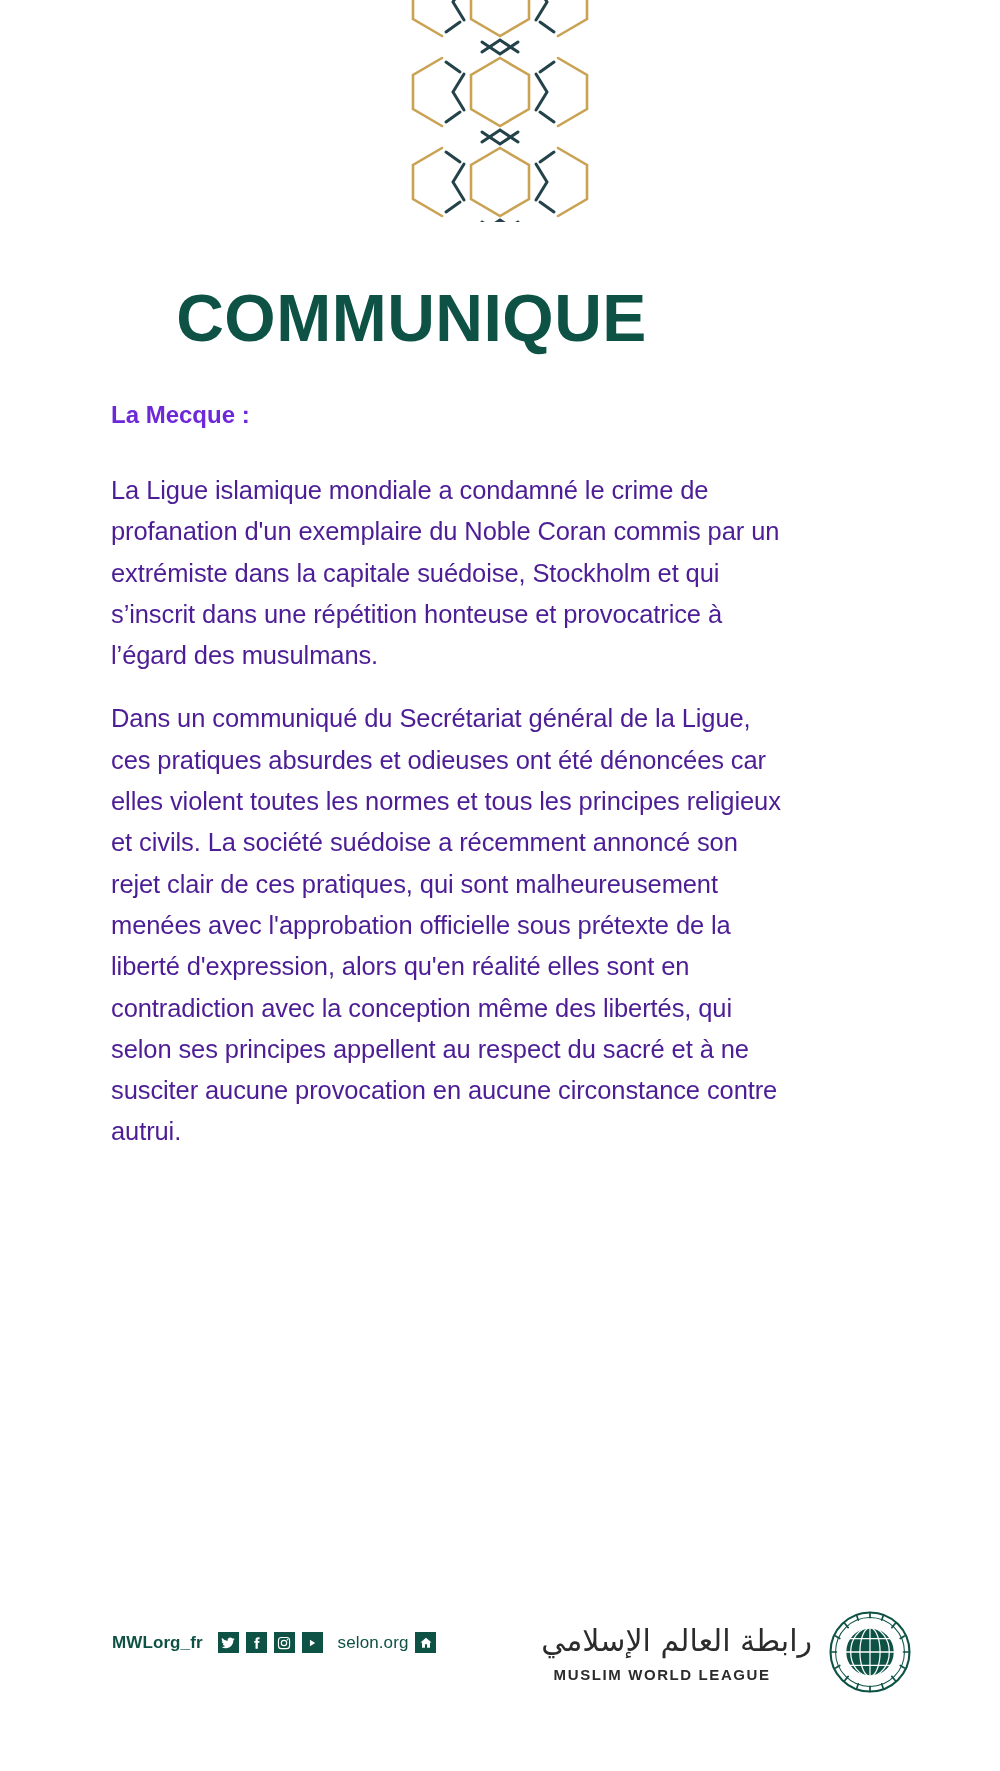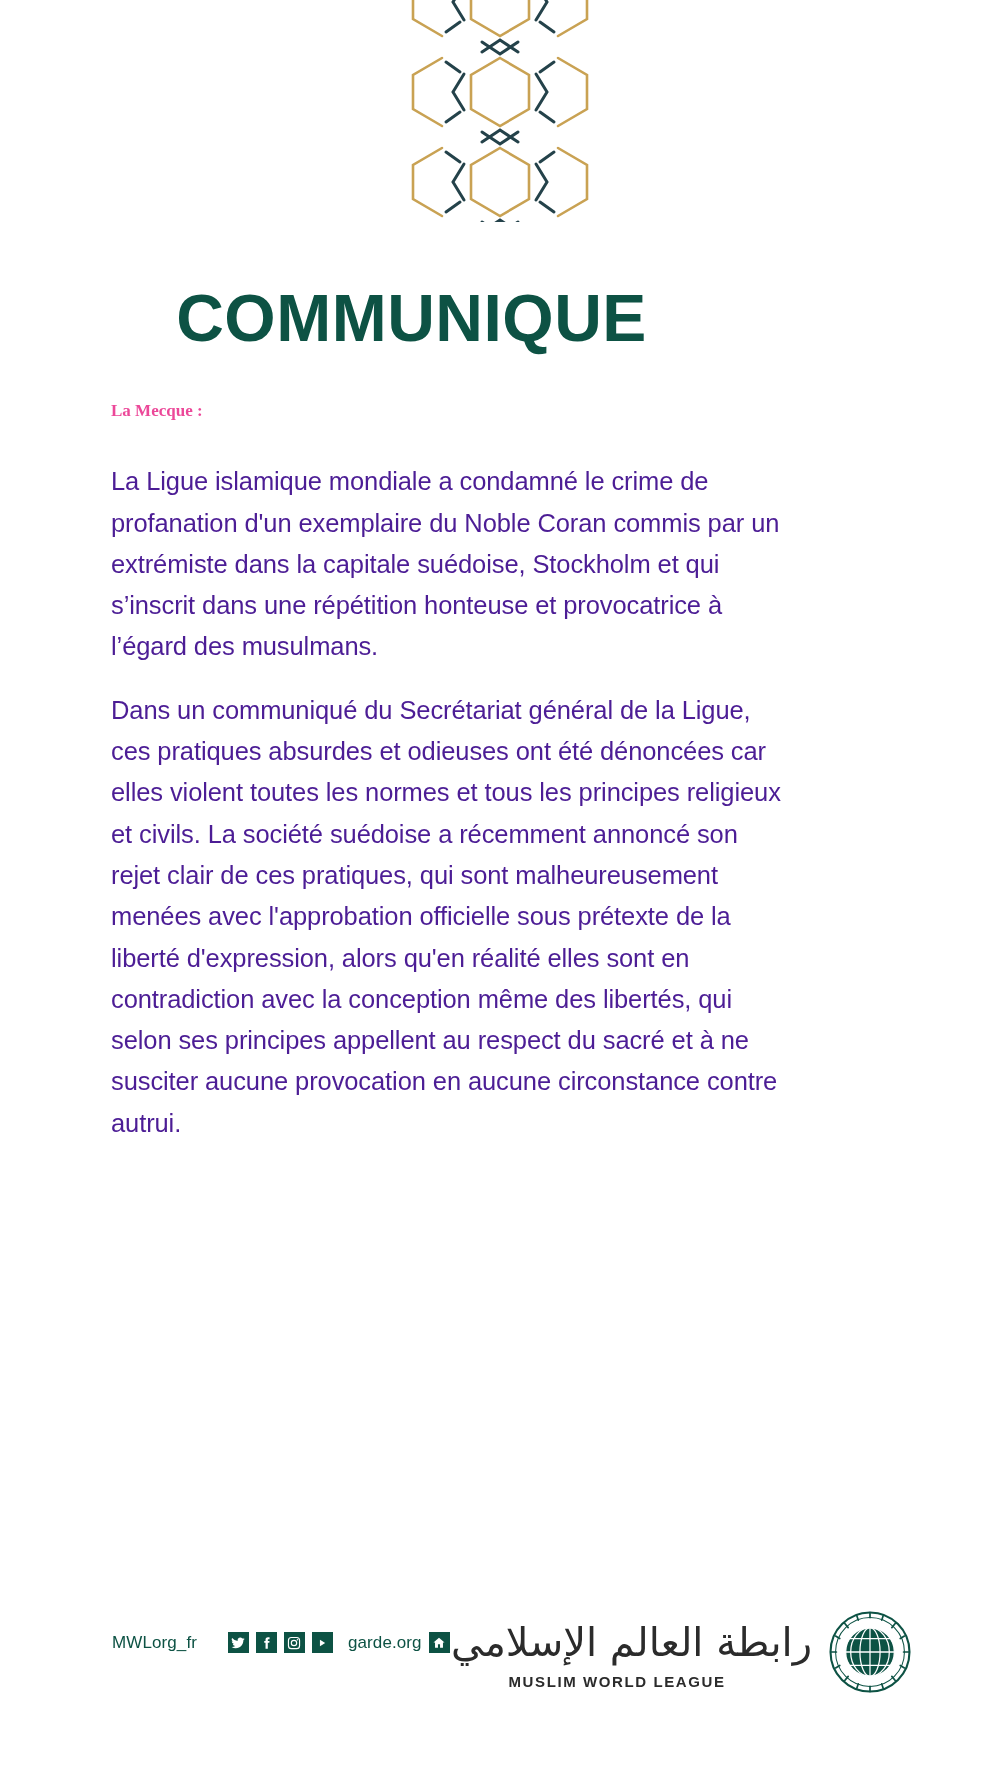--- a/index.html
+++ b/index.html
@@ -47,26 +47,25 @@
   }
 
   
   #article {
     position: absolute;
     top: 400px;
     left: 111px;
     width: 680px;
   }
   .dateline {
-    font-size: 17px;
+    font-size: 24px;
     font-weight: bold;
-    color: #ec4899;
+    color: #6d28d9;
     margin: 0 0 40px 0;
     line-height: 1.25;
-    font-family: Liberation Serif, serif;
   }
   .para {
     font-size: 25.5px;
     color: #4c1d95;
     margin: 0 0 22px 0;
     line-height: 1.62;
     letter-spacing: -0.1px;
   }
   .para:last-child { margin-bottom: 0; }
 
@@ -97,39 +96,39 @@
     width: 21px;
     height: 21px;
     background: #0d5244;
     display: inline-flex;
     align-items: center;
     justify-content: center;
     flex: none;
   }
   .social-chip svg { display: block; }
   .gap-left { margin-left: 8px; }
-  .gap-right { margin-right: 24px; }
+  .gap-right { margin-right: 8px; font-weight: bold; }
 
   
   #brand-block {
     position: absolute;
     right: 88px;
     top: 14px;
     display: flex;
     align-items: center;
     gap: 16px;
   }
   #brand-words {
     display: flex;
     flex-direction: column;
     align-items: center;
     justify-content: center;
   }
   #brand-arabic {
-    font-size: 40px;
+    font-size: 30px;
     color: #2b2b2b;
     line-height: 1.35;
     direction: rtl;
     font-family: "DejaVu Sans", sans-serif;
     white-space: nowrap;
     margin-left: 29px;
   }
   #brand-latin {
     font-size: 15px;
     letter-spacing: 1.6px;
@@ -239,21 +238,21 @@
         <circle cx="17.8" cy="6.3" r="1.2" fill="#ffffff" stroke="none"></circle>
       </svg>
     </span>
 
     <span class="social-chip">
       <svg width="14" height="14" viewBox="0 0 24 24" fill="#ffffff">
         <path d="M8.5 6.5l9 5.5-9 5.5z"></path>
       </svg>
     </span>
 
-    <span class="handle-text gap-left">garde.org</span>
+    <span class="handle-text gap-left">selon.org</span>
 
     <span class="social-chip">
       <svg width="14" height="14" viewBox="0 0 24 24" fill="#ffffff">
         <path d="M12 3L2.5 11h2.7v9h5v-6h3.6v6h5v-9h2.7z"></path>
       </svg>
     </span>
 
   </div>
 
   <div id="brand-block">

